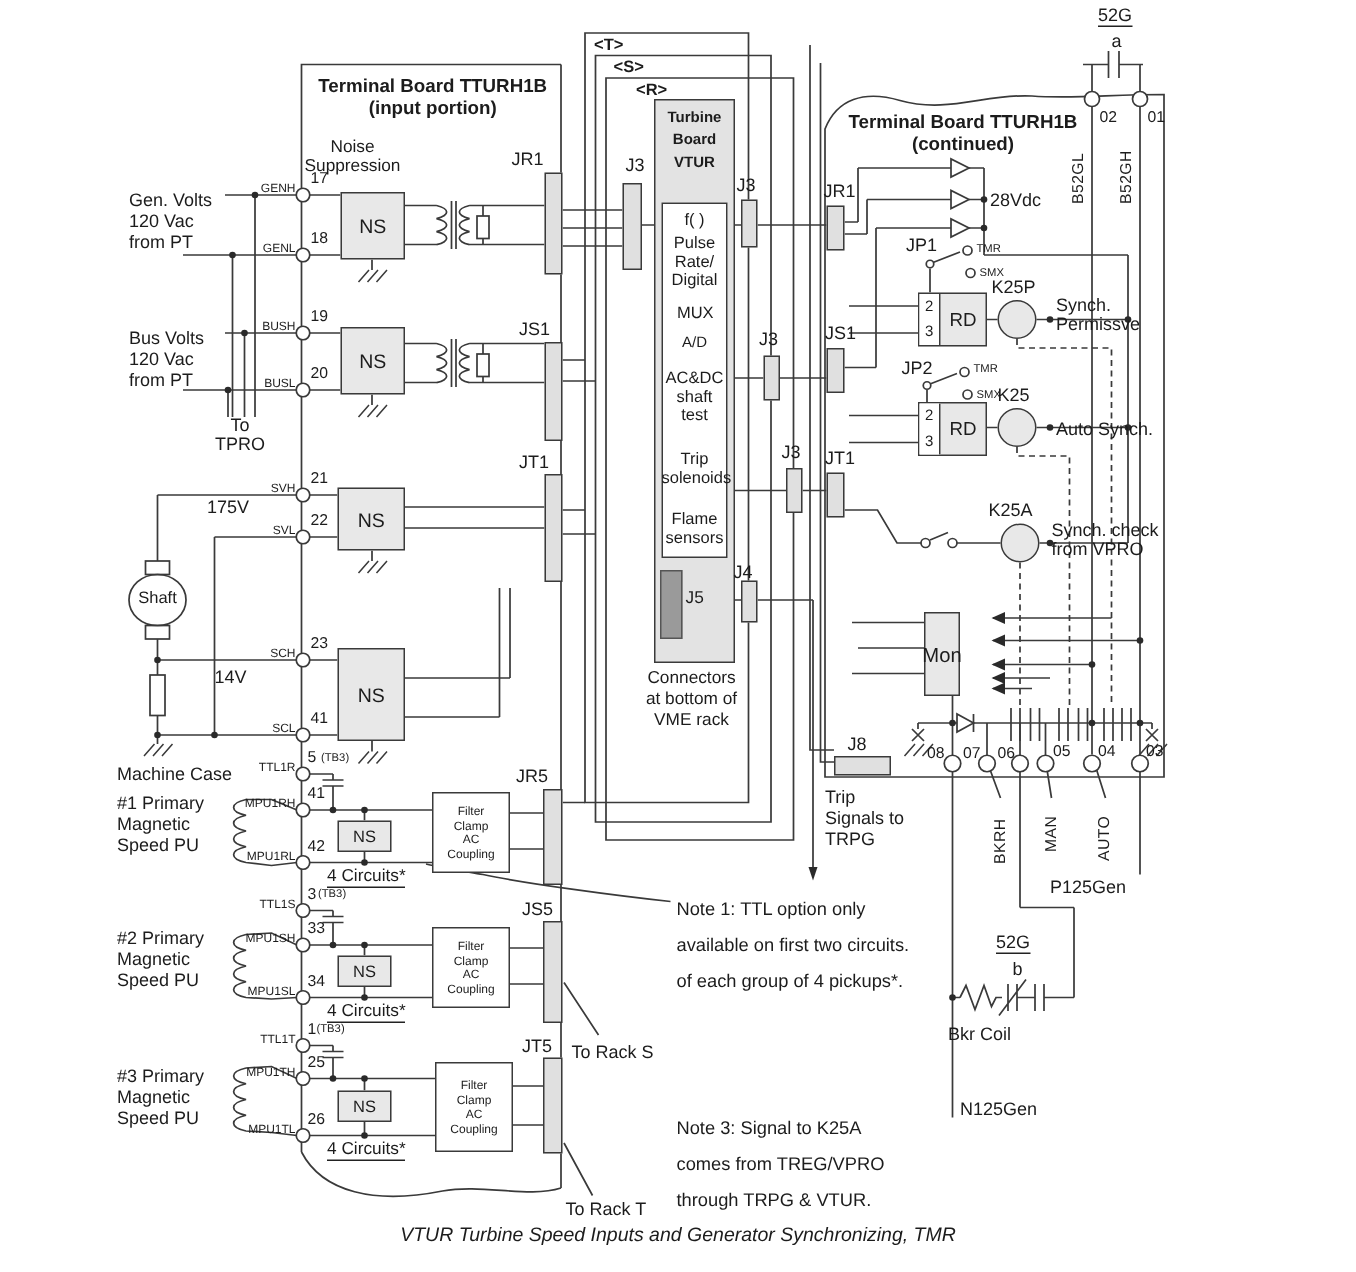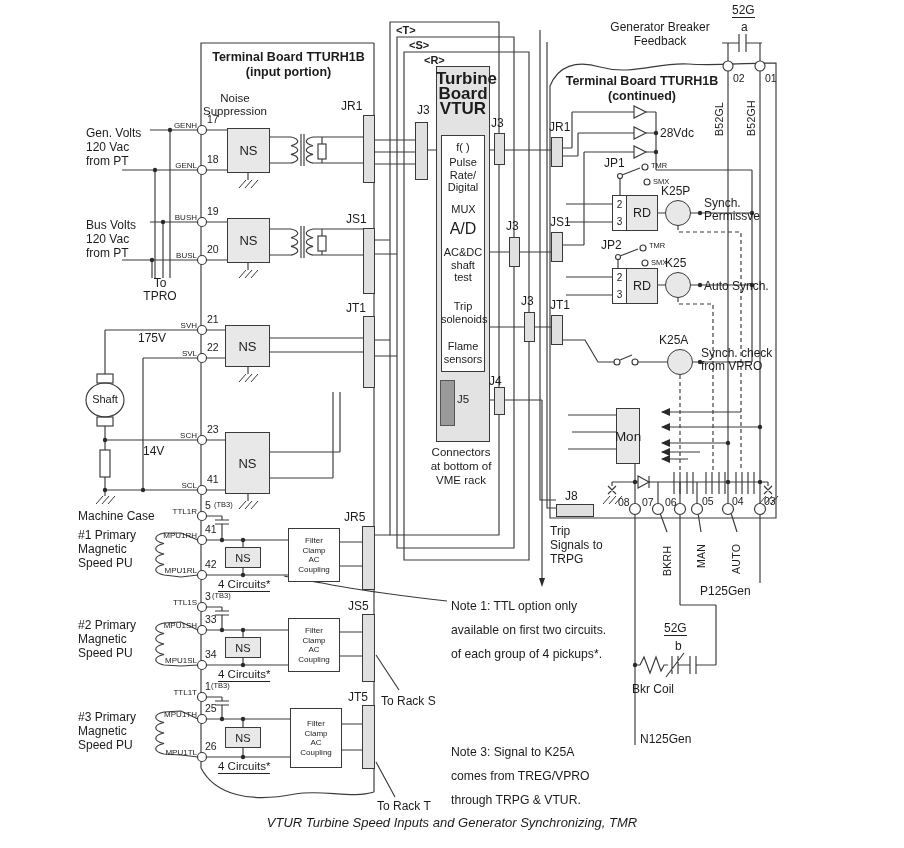--- a/index.html
+++ b/index.html
@@ -289,30 +289,30 @@
 <div class="conn" style="left:494px;top:133px;width:11px;height:32px"></div>
 <div class="conn" style="left:509px;top:237px;width:11px;height:30px"></div>
 <div class="conn" style="left:524px;top:312px;width:11px;height:30px"></div>
 <div class="conn" style="left:494px;top:387px;width:11px;height:28px"></div>
 <div class="conn" style="left:551px;top:137px;width:12px;height:30px"></div>
 <div class="conn" style="left:551px;top:232px;width:12px;height:30px"></div>
 <div class="conn" style="left:551px;top:315px;width:12px;height:30px"></div>
 <div class="conn" style="left:556px;top:504px;width:38px;height:13px"></div>
 
 <div class="conn" style="left:436px;top:66px;width:54px;height:376px;background:#e3e3e3"></div>
-<div class="a b c" style="left:436px;top:71px;width:54px;font-size:17px;line-height:15px">Turbine
+<div class="a b c" style="left:436px;top:71px;width:54px;font-size:10px;line-height:15px">Turbine
 Board
 VTUR</div>
 <div class="boxw" style="left:441px;top:135px;width:44px;height:237px"></div>
 <div class="a c" style="left:441px;top:140px;width:44px;font-size:11px">f( )</div>
 <div class="a c" style="left:441px;top:156px;width:44px;font-size:11px;line-height:12.5px">Pulse
 Rate/
 Digital</div>
 <div class="a c" style="left:441px;top:202px;width:45px;font-size:11px">MUX</div>
-<div class="a c" style="left:441px;top:222px;width:44px;font-size:16px">A/D</div>
+<div class="a c" style="left:441px;top:222px;width:44px;font-size:10px">A/D</div>
 <div class="a c" style="left:441px;top:246px;width:44px;font-size:11px;line-height:12.5px">AC&amp;DC
 shaft
 test</div>
 <div class="a c" style="left:441px;top:300px;width:44px;font-size:11px;line-height:12.5px">Trip
 solenoids</div>
 <div class="a c" style="left:441px;top:340px;width:44px;font-size:11px;line-height:12.5px">Flame
 sensors</div>
 <div class="dark" style="left:440px;top:380px;width:13px;height:44px"></div>
 <div class="a" style="left:457px;top:392px;font-size:11.5px">J5</div>
 <div class="a c" style="left:416px;top:445px;width:90px;font-size:11.5px;line-height:14px">Connectors
@@ -339,22 +339,20 @@
 <div class="box" style="left:616px;top:408px;width:24px;height:56px;font-size:13.5px">
       <span>Mon</span>
     </div>
 
 <div class="a b c t12" style="left:206px;top:50px;width:165px">Terminal Board TTURH1B
 (input portion)</div>
 <div class="a c" style="left:198px;top:92px;width:74px;font-size:11.5px;line-height:13px">Noise
 Suppression</div>
 <div class="a b c t12" style="left:552px;top:74px;width:180px">Terminal Board TTURH1B
 (continued)</div>
-<div class="a c" style="left:590px;top:20px;width:140px">Generator Breaker
-Feedback</div>
 
 <div class="a" style="left:86px;top:126px">Gen. Volts
 120 Vac
 from PT</div>
 <div class="a" style="left:86px;top:218px">Bus Volts
 120 Vac
 from PT</div>
 <div class="a c" style="left:140px;top:277px;width:40px;line-height:13px">To
 TPRO</div>
 <div class="a" style="left:138px;top:331px">175V</div>

